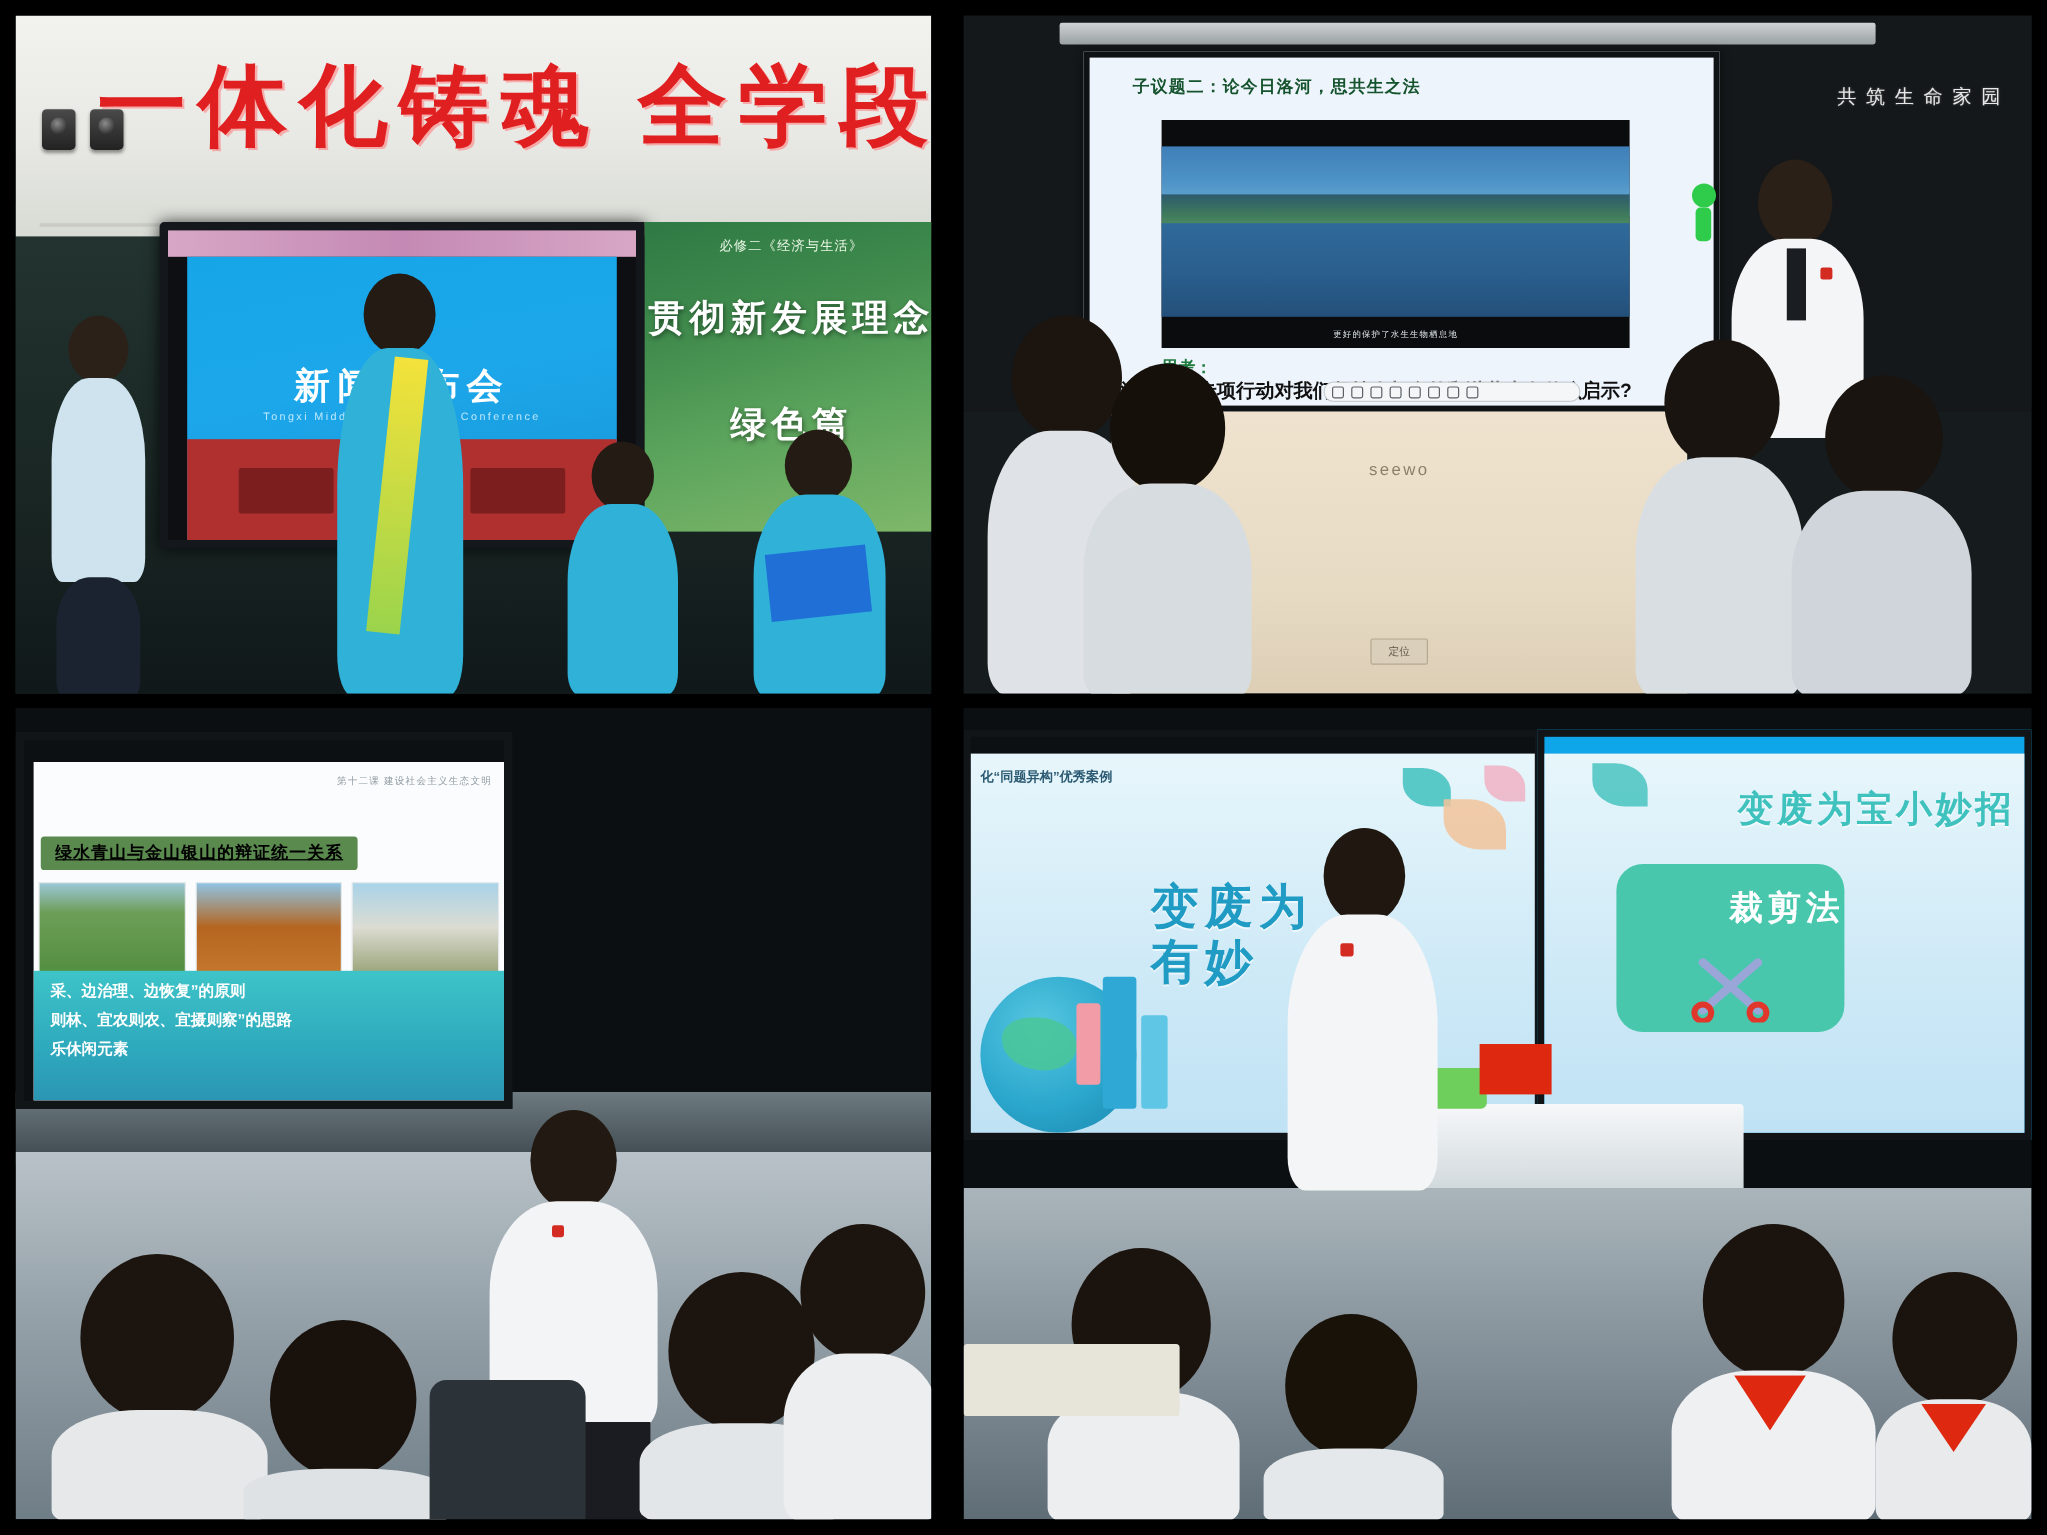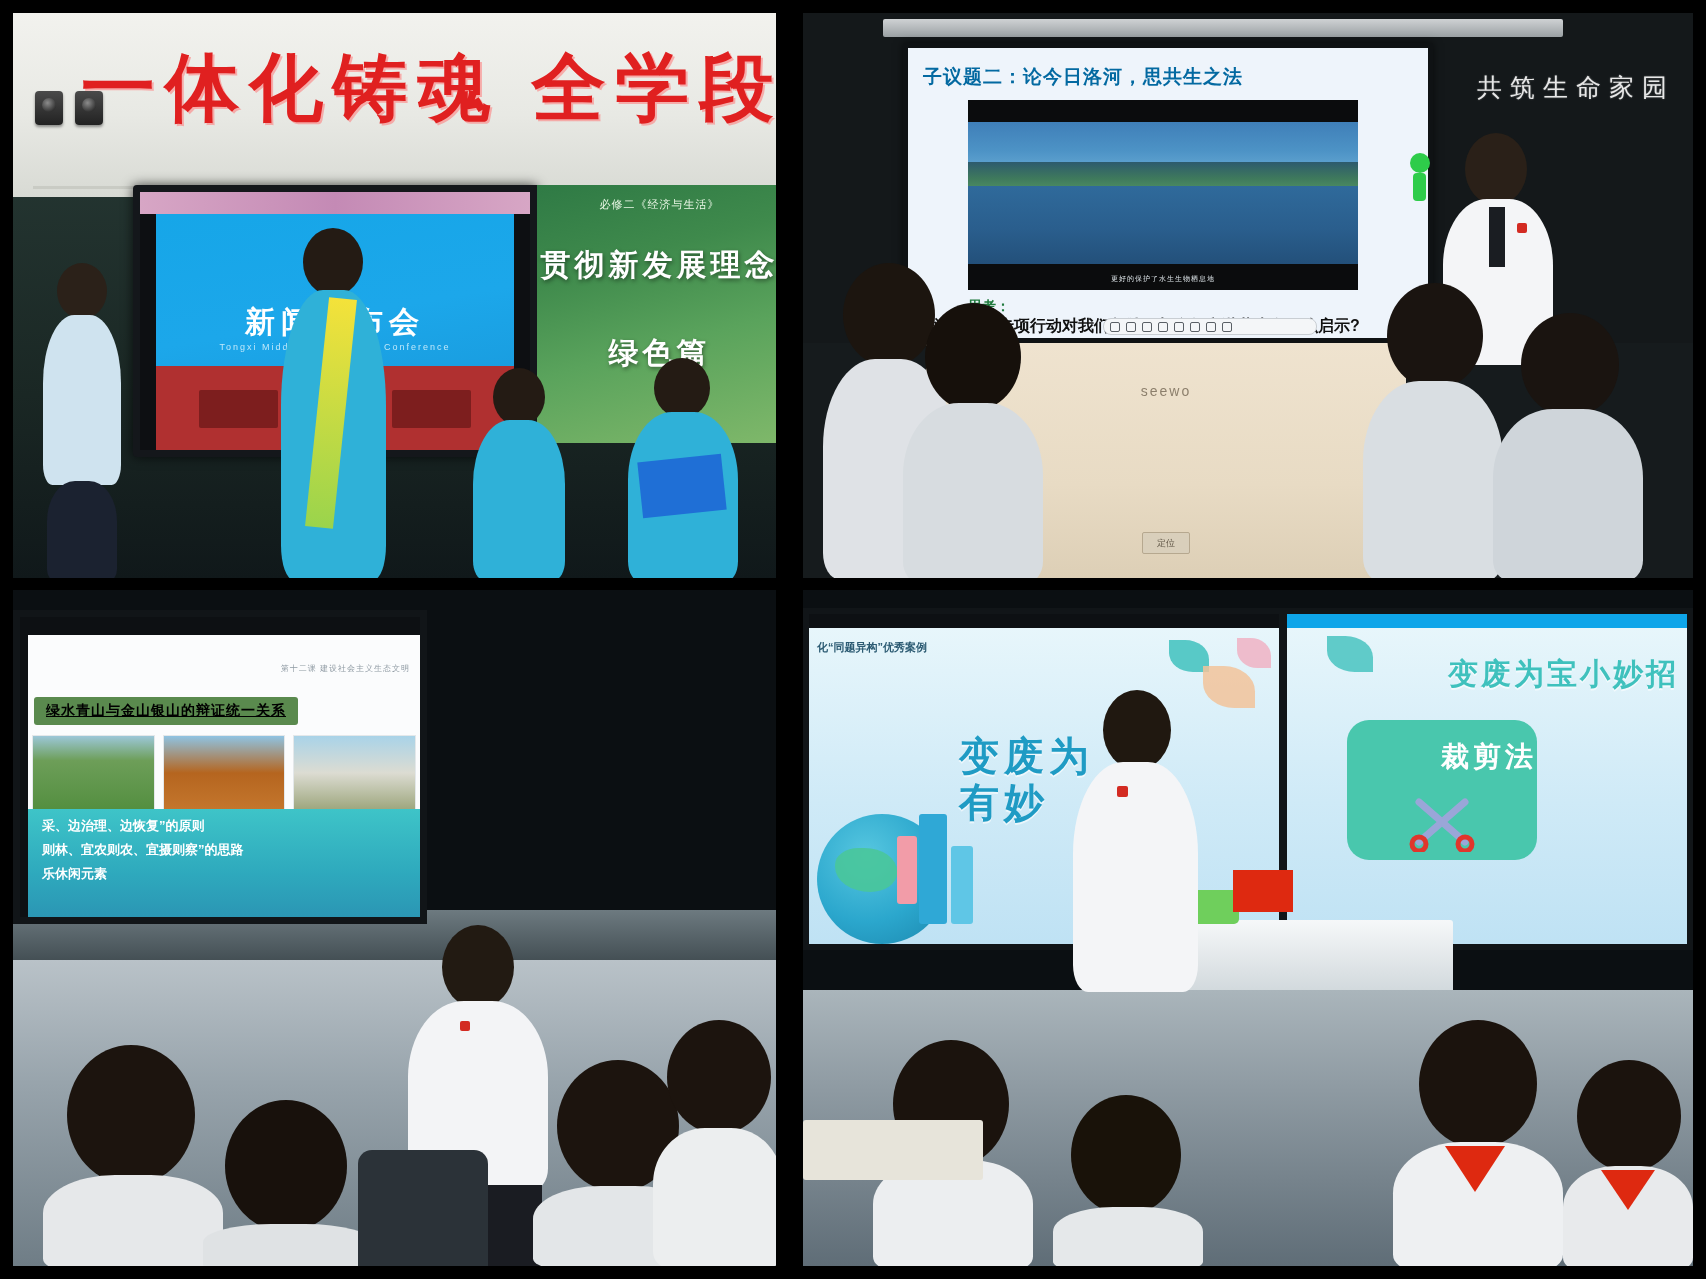--- a/index.html
+++ b/index.html
@@ -43,28 +43,28 @@
       border-left:6px solid #14171b;overflow:hidden;}
   .p1-gr-sub{position:absolute;left:0;right:0;top:12px;text-align:center;color:#e9f7e5;font-size:11px;letter-spacing:1px;}
   .p1-gr-t1{position:absolute;left:0;right:0;top:60px;text-align:center;color:#fff;font-size:30px;
       font-weight:700;letter-spacing:4px;text-shadow:1px 2px 4px rgba(0,0,0,.45);}
   .p1-gr-t2{position:absolute;left:0;right:0;top:148px;text-align:center;color:#fff;font-size:30px;
       font-weight:700;letter-spacing:4px;text-shadow:1px 2px 4px rgba(0,0,0,.45);}
 
   
   #p2 .photo{left:13px;top:13px;width:890px;height:565px;background:#14171a;}
   .p2-board{position:absolute;left:0;top:0;width:100%;height:330px;background:#14181a;}
-  .p2-chalk{position:absolute;right:18px;top:58px;color:#e8e8e8;font-size:25px;letter-spacing:8px;
+  .p2-chalk{position:absolute;right:18px;top:58px;color:#e8e8e8;font-size:16px;letter-spacing:8px;
       font-family:Liberation Serif, serif;white-space:nowrap;
       text-shadow:0 0 2px rgba(255,255,255,.35);}
   .p2-rail{position:absolute;left:80px;top:6px;width:680px;height:18px;
       background:linear-gradient(180deg,#cfd2d4,#9aa0a3);border-radius:2px;}
   .p2-proj{position:absolute;left:100px;top:30px;width:520px;height:290px;
       background:#eef4fb;border:5px solid #0f1214;box-shadow:0 0 8px rgba(0,0,0,.6);}
-  .p2-title{position:absolute;left:15px;top:16px;font-size:19px;font-weight:700;color:#0369a1;
+  .p2-title{position:absolute;left:36px;top:16px;font-size:14px;font-weight:700;color:#14532d;
       letter-spacing:1px;font-family:"Liberation Serif","DejaVu Serif",serif;white-space:nowrap;}
   .p2-vid{position:absolute;left:60px;top:52px;width:390px;height:190px;background:#0b0c0d;}
   .p2-vidsky{position:absolute;left:0;right:0;top:22px;height:58px;
       background:linear-gradient(180deg,#3f7fb8 0%,#4d93c6 50%,#6fb0d8 100%);}
   .p2-vidhill{position:absolute;left:0;right:0;top:62px;height:28px;
       background:linear-gradient(180deg,#2d5a6d 0%,#3f7a5c 60%,#4e8f63 100%);}
   .p2-vidwater{position:absolute;left:0;right:0;top:86px;bottom:26px;
       background:linear-gradient(180deg,#2f6a9b 0%,#2a5e8d 55%,#23507a 100%);}
   .p2-vidcap{position:absolute;left:0;right:0;bottom:6px;text-align:center;color:#dfe6ea;font-size:7px;letter-spacing:1px;}
   .p2-think{position:absolute;left:60px;top:250px;color:#1f7a3d;font-size:14px;font-weight:700;}
@@ -80,21 +80,21 @@
       background:#d9cfbb;border:1px solid #b6a88f;border-radius:2px;color:#5e5444;font-size:9px;
       display:flex;align-items:center;justify-content:center;}
   .p2-sideL{position:absolute;left:0;top:330px;width:123px;bottom:0;background:#161b1d;}
   .p2-sideR{position:absolute;right:0;top:330px;left:603px;bottom:0;background:#161b1d;}
 
   
   #p3 .photo{left:13px;top:0;width:763px;height:676px;background:#0b0f12;}
   .p3-screenA{position:absolute;left:0;top:20px;width:400px;height:300px;background:#0d1013;
       border:7px solid #111518;}
   .p3-a-inner{position:absolute;left:8px;top:18px;right:0;bottom:0;background:#fbfcfd;overflow:hidden;}
-  .p3-a-hdr{position:absolute;right:10px;top:10px;font-size:8px;color:#8f9aa3;letter-spacing:1px;margin-top:18px;}
+  .p3-a-hdr{position:absolute;right:10px;top:10px;font-size:8px;color:#8f9aa3;letter-spacing:1px;}
   .p3-a-band{position:absolute;left:6px;top:62px;padding:5px 12px;background:#5a8a4e;border-radius:3px;
       color:#000000;font-size:14px;font-weight:700;letter-spacing:1px;white-space:nowrap;text-decoration:underline;}
   .p3-cards{position:absolute;left:0;right:0;top:100px;height:108px;display:flex;gap:8px;padding:0 4px;}
   .p3-card{flex:1;background:#fff;border:1px solid #e4e8ea;display:flex;flex-direction:column;}
   .p3-card .ph{flex:1;}
   .p3-card .cap{height:24px;line-height:24px;text-align:center;font-size:12px;color:#3a4a3a;
       font-family:"Liberation Serif","DejaVu Serif",serif;}
   .ph1{background:linear-gradient(180deg,#9cc7d8 0%,#6d9e58 30%,#4f8c3c 100%);}
   .ph2{background:linear-gradient(180deg,#8fc3e2 0%,#b5651f 45%,#c77a30 100%);}
   .ph3{background:linear-gradient(180deg,#a9d3e8 0%,#dcdcd2 45%,#8f9a6a 100%);}

